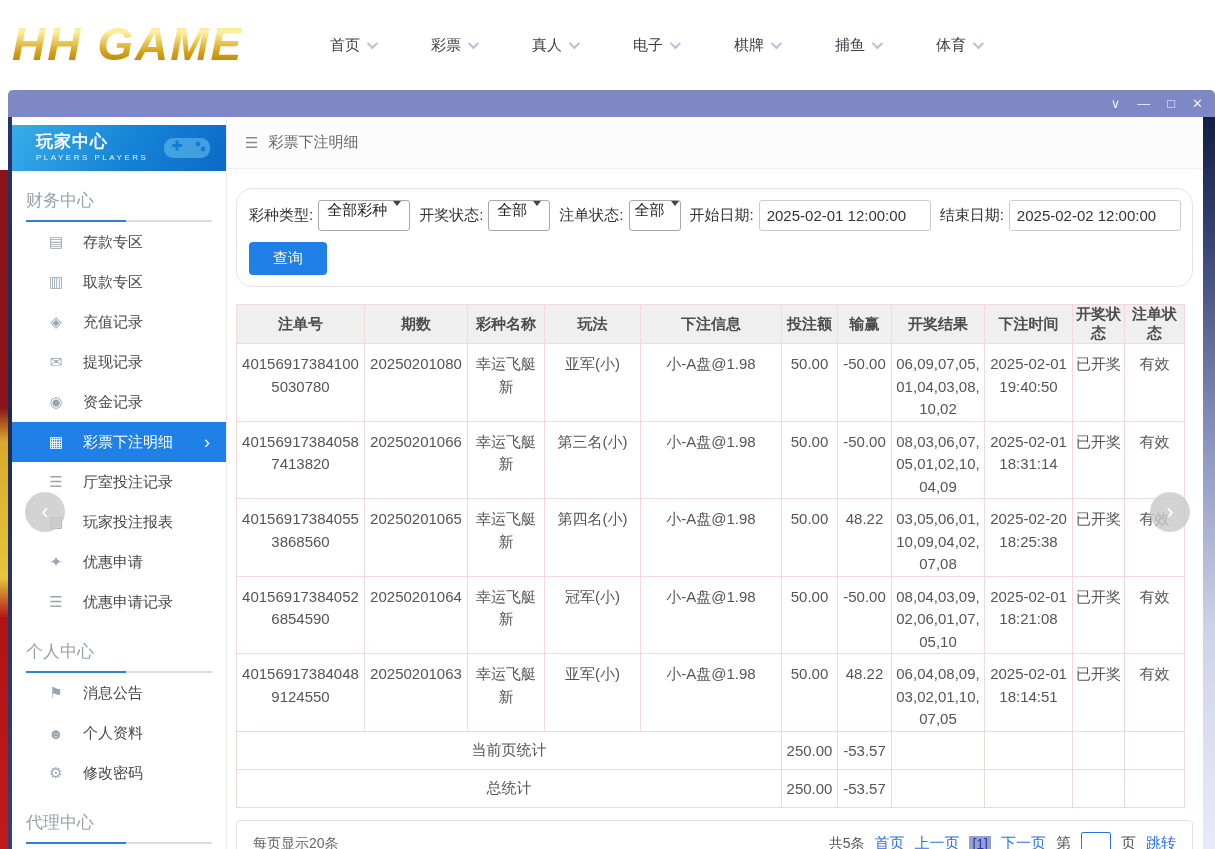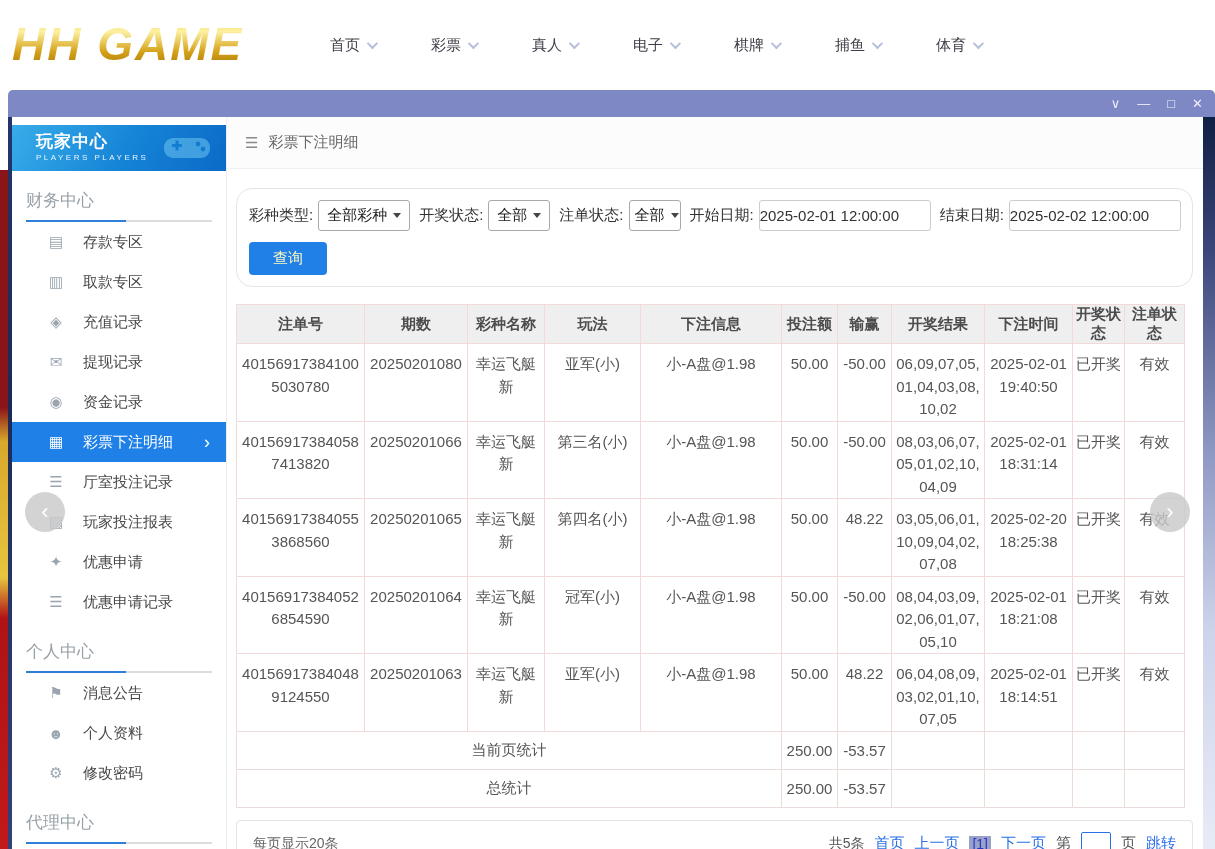--- a/index.html
+++ b/index.html
@@ -56,26 +56,26 @@
     display:flex; align-items:center; gap:10px; padding-left:18px; }
   .crumb-icon { font-size:15px; color:#8a8a8a; }
   .crumb-title { font-size:15px; color:#666; }
 
   .filter-panel { margin:19px 10px 0 9px; border:1px solid #e4e4e4; border-radius:16px;
     padding:11px 12px; background:#fff; }
   .filter-row { display:flex; align-items:center; font-size:15px; color:#333; white-space:nowrap; }
   .f-label { margin-right:5px; }
   .f-gap { margin-left:9px; }
   .selectbox { border:1px solid #a9a9a9; border-radius:3px; height:31px; background:#fff;
-    display:inline-flex; align-items:center; justify-content:space-between; padding:0 8px;
+    display:inline-flex; justify-content:space-between; padding:0 8px;
     font-size:15px; color:#222; cursor:pointer; }
   .sel-lottery { width:146px; } .sel-draw { width:74px; } .sel-order { width:52px; padding:0 5px; }
   .sel-arrow { width:0; height:0; border-left:4px solid transparent; border-right:4px solid transparent;
     border-top:5px solid #444; margin-left:6px; }
-  .date-input { width:172px; height:31px; border:1px solid #ccc; border-radius:3px; padding-left:0;
+  .date-input { width:172px; height:31px; border:1px solid #ccc; border-radius:3px; padding-left:7px;
     font-size:15px; color:#333; font-family:inherit; }
   .query-btn { margin-top:11px; background:#2080e8; color:#fef9c3; border:none; border-radius:4px;
     font-size:15px; padding:7px 24px; cursor:pointer; font-family:inherit; }
 
   
   .bet-table { border-collapse:collapse; table-layout:fixed; width:948px; margin:17px 0 0 9px;
     font-size:15px; color:#555; }
   .bet-table th, .bet-table td { border:1px solid #f3dada; text-align:center; padding:0 2px; }
   .bet-table th { background:#efefef; height:38px; font-weight:bold; color:#4c4c4c; }
   tr.data-row td { height:76px; vertical-align:top; padding-top:9px; line-height:1.5; }

